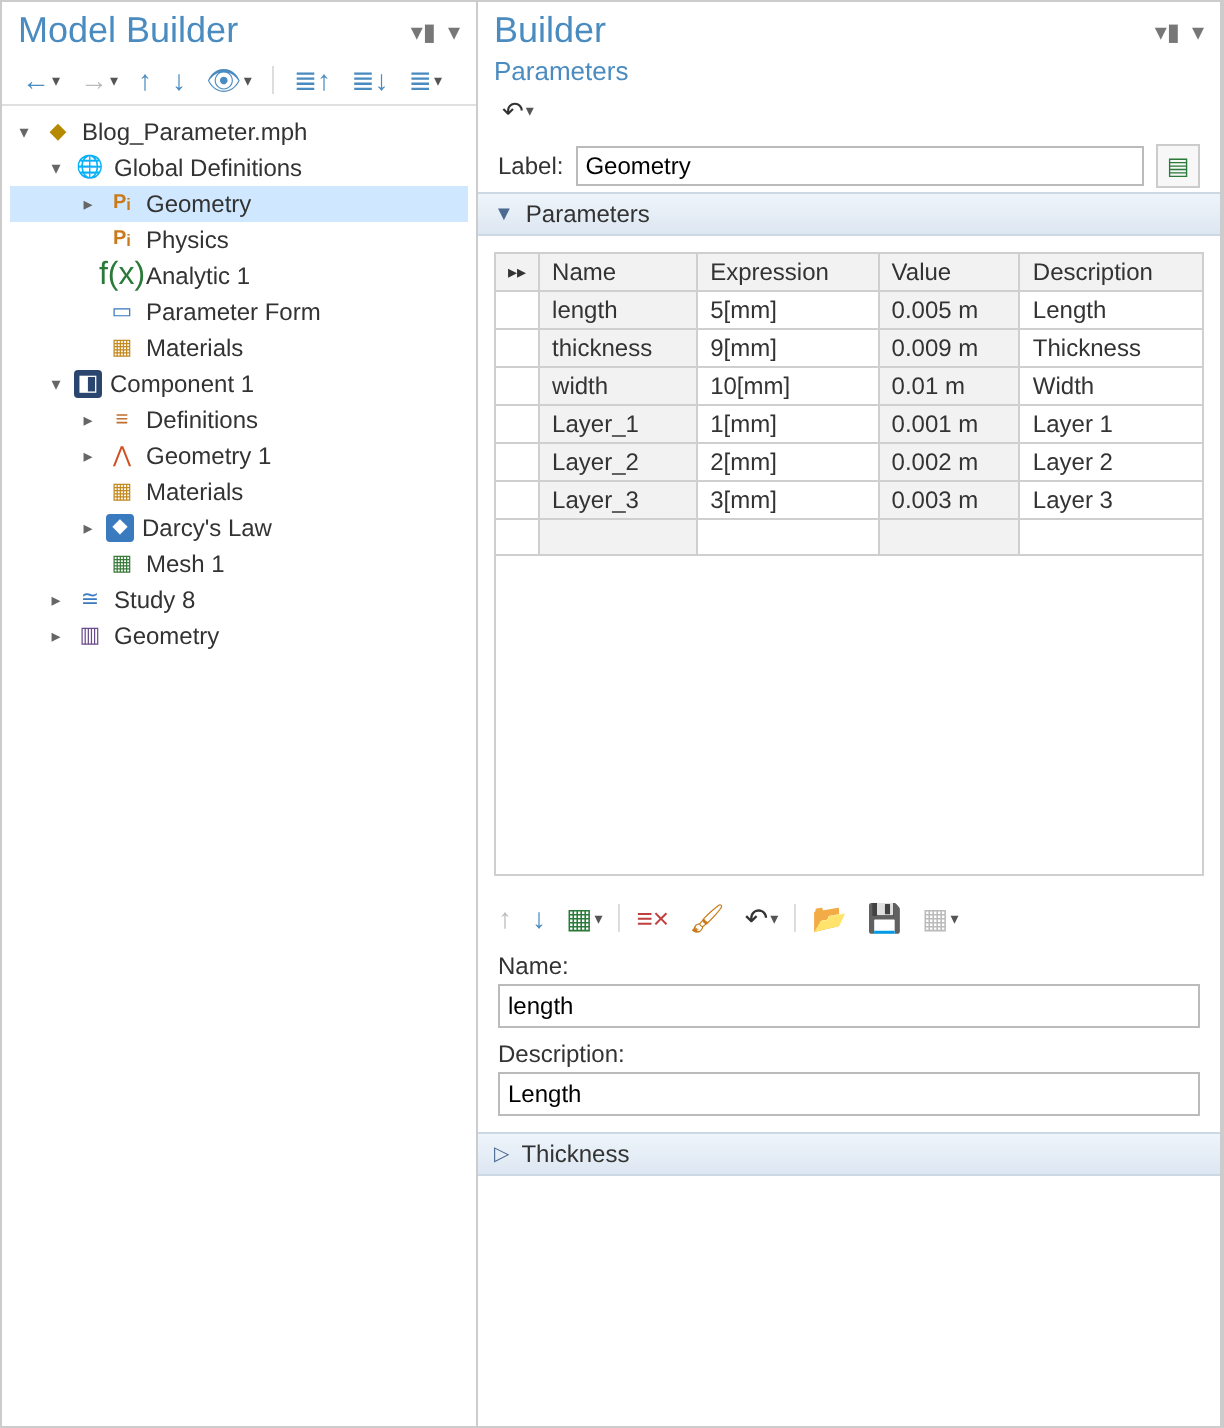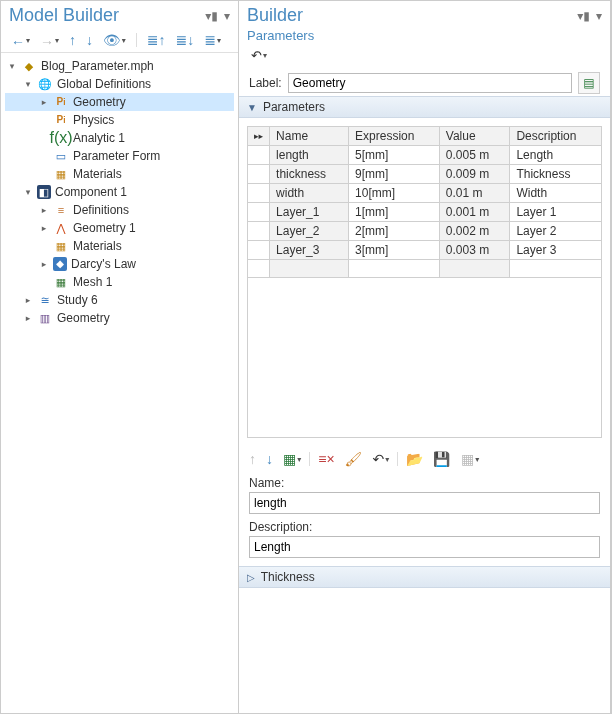--- a/index.html
+++ b/index.html
@@ -204,21 +204,21 @@
         <span>Darcy's Law</span>
       </div>
       <div class="tree-row indent2">
         <span class="exp"></span>
         <span class="ico ico-mesh">▦</span>
         <span>Mesh 1</span>
       </div>
       <div class="tree-row indent1">
         <span class="exp">▸</span>
         <span class="ico ico-study">≅</span>
-        <span>Study 6</span>
+        <span>Study 8</span>
       </div>
       <div class="tree-row indent1">
         <span class="exp">▸</span>
         <span class="ico ico-results">▥</span>
         <span>Geometry</span>
       </div>
     </div>
 </div>
 
 <div class="panel panel-right">

